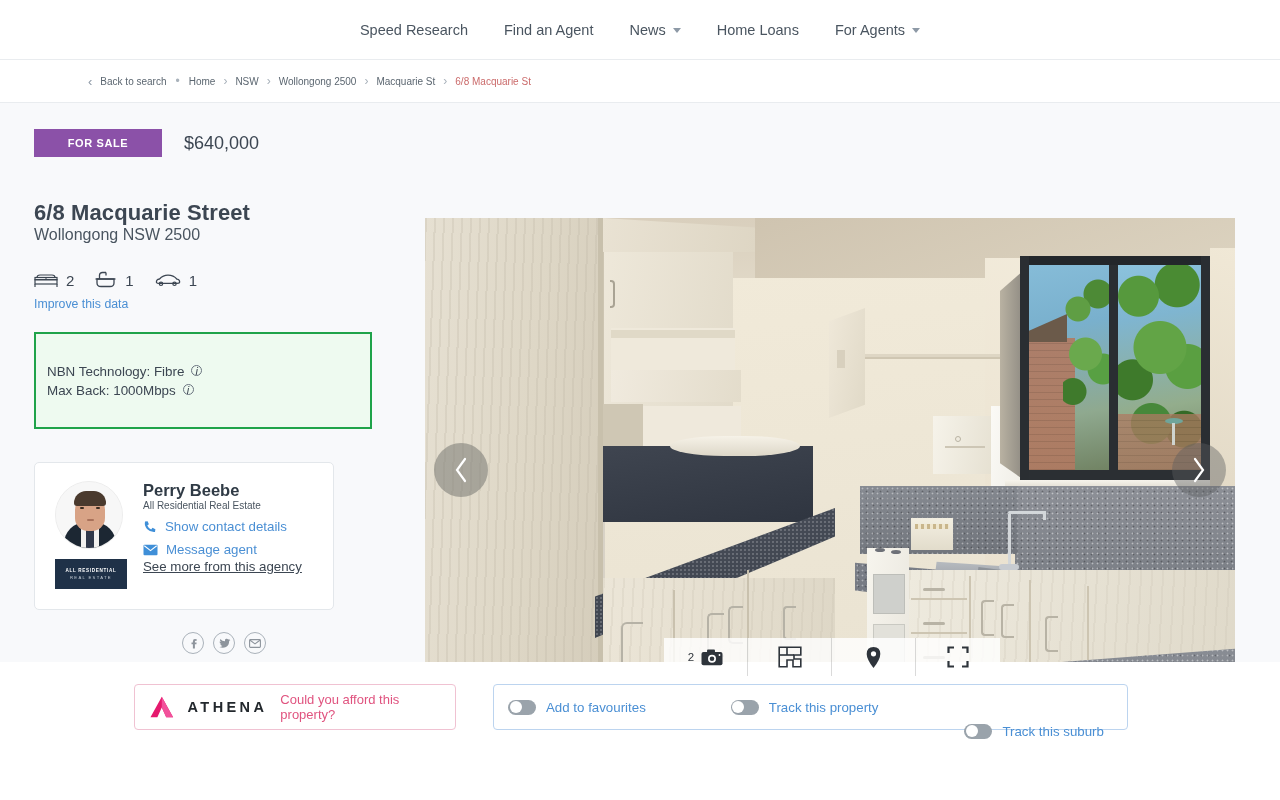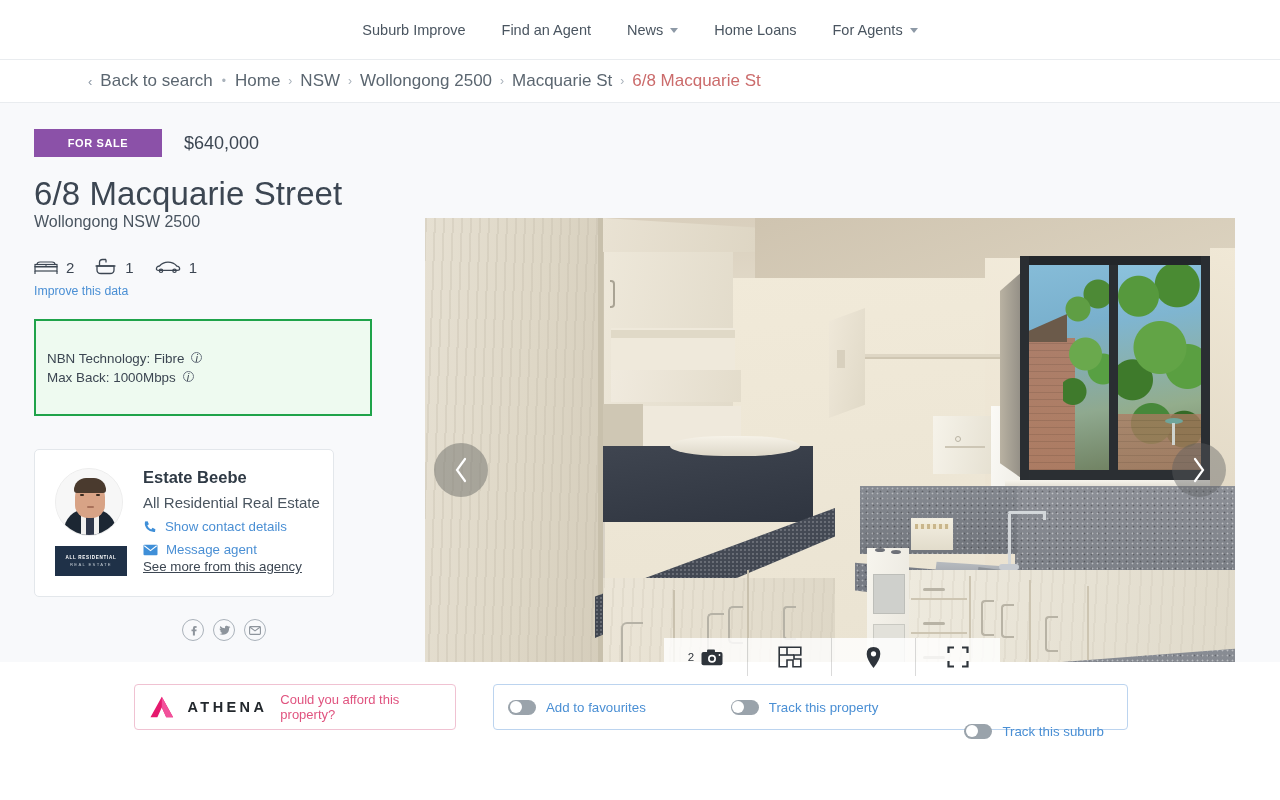--- a/index.html
+++ b/index.html
@@ -32,21 +32,21 @@
     display: inline-block; margin-top: 2px;
   }
 
   
   .crumbbar {
     height: 43px; background: #ffffff;
     border-bottom: 1px solid #e9ecef;
     display: flex; align-items: center;
     padding-left: 88px;
   }
-  .crumb { font-size: 17px; color: #5b6670; cursor: pointer; white-space: nowrap; }
+  .crumb { font-size: 10px; color: #5b6670; cursor: pointer; white-space: nowrap; }
   .crumb.last { color: #cb6b6b; cursor: default; }
   .crumb-sep { font-size: 12px; color: #a9b2bb; padding: 0 8px; }
   .crumb-dot { font-size: 12px; color: #a9b2bb; padding: 0 9px; }
   .crumb-back-arrow { font-size: 13px; color: #8d99a6; padding-right: 8px; }
 
   
   .content {
     background: #f8f9fb;
     height: 559px;
     position: relative;
@@ -56,21 +56,21 @@
 
   .badgerow { display: flex; align-items: center; margin-top: 26px; }
   .forsale {
     background: #8b51a8; color: #fff;
     font-size: 11px; font-weight: bold; letter-spacing: .6px;
     width: 128px; height: 28px;
     display: flex; align-items: center; justify-content: center;
   }
   .price { font-size: 18px; color: #3c4652; margin-left: 22px; }
 
-  .addr1 { font-size: 33px; font-weight: normal; color: #3c4652; margin-top: 18px; letter-spacing: .1px;}
+  .addr1 { font-size: 22px; font-weight: bold; color: #3c4652; margin-top: 43px; letter-spacing: .1px;}
   .addr2 { font-size: 16px; color: #4a5560; margin-top: 0; }
 
   .features { display: flex; align-items: center; gap: 0; margin-top: 27px; }
   .feat { display: flex; align-items: center; gap: 8px; margin-right: 21px; }
   .feat .num { font-size: 15px; color: #3c4652; }
   .improve {
     font-size: 12.3px; color: #4a8fd4; margin-top: 8px;
     cursor: pointer; display: inline-block;
   }
 
@@ -103,21 +103,21 @@
   }
   .agency-logo {
     width: 72px; height: 30px; margin-top: 10px;
     background: #1f3148; display: flex; flex-direction: column;
     align-items: center; justify-content: center;
   }
   .agency-logo span:first-child { font-size: 4.6px; color: #fff; letter-spacing: .7px; font-weight: bold; }
   .agency-logo span:last-child { font-size: 4.2px; color: #c4ccd4; letter-spacing: 1.3px; margin-top: 2px; }
   .agent-right { padding-left: 13px; }
   .agent-name { font-size: 16.5px; font-weight: bold; color: #2f3a45; }
-  .agent-agency { font-size: 15px; color: #4a5560; margin-top: 7px; }
+  .agent-agency { font-size: 10px; color: #4a5560; }
   .agent-link {
     font-size: 13.3px; color: #4a8fd4; margin-top: 8px;
     display: flex; align-items: center; gap: 8px; cursor: pointer;
   }
   .agent-more {
     font-size: 13.3px; color: #3c4652; margin-top: 0;
     text-decoration: underline; cursor: pointer; display: inline-block;
   }
 
   
@@ -194,21 +194,21 @@
   .trk-label { font-size: 13.3px; color: #4a8fd4; white-space: nowrap; }
 
   
   .k { position: absolute; }
 </style>
 </head>
 <body>
 
 <div class="topnav">
   <div class="topnav-item">
-    <span>Suburb Improve</span>
+    <span>Speed Research</span>
   </div>
   <div class="topnav-item">
     <span>Find an Agent</span>
   </div>
   <div class="topnav-item">
     <span>News</span>
     <span class="caret"></span>
   </div>
   <div class="topnav-item">
     <span>Home Loans</span>
@@ -304,21 +304,21 @@
           <div style="position:absolute;left:24px;top:25px;width:4px;height:2.4px;background:#3a2b20;border-radius:1px"></div>
           <div style="position:absolute;left:40px;top:25px;width:4px;height:2.4px;background:#3a2b20;border-radius:1px"></div>
           <div style="position:absolute;left:31px;top:37px;width:7px;height:2px;background:#a9715a;border-radius:1px"></div>
         </div>
         <div class="agency-logo">
           <span>ALL RESIDENTIAL</span>
           <span>REAL ESTATE</span>
         </div>
       </div>
       <div class="agent-right">
-        <div class="agent-name">Estate Beebe</div>
+        <div class="agent-name">Perry Beebe</div>
         <div class="agent-agency">All Residential Real Estate</div>
         <div class="agent-link">
           <svg width="14" height="14" viewBox="0 0 14 14">
             <path d="M2 1.6 L4.6 1.2 L5.9 4.2 L4.3 5.4 Q5.4 8.1 8.2 9.4 L9.5 7.8 L12.4 9.2 L12 11.9 Q7.4 12.4 4 9 Q1.2 6 2 1.6 Z" fill="#3f8fd8"></path>
           </svg>
           <span>Show contact details</span>
         </div>
         <div class="agent-link">
           <svg width="15" height="12" viewBox="0 0 15 12">
             <rect x="0.5" y="0.8" width="14" height="10.4" rx="1" fill="#3f8fd8"></rect>

